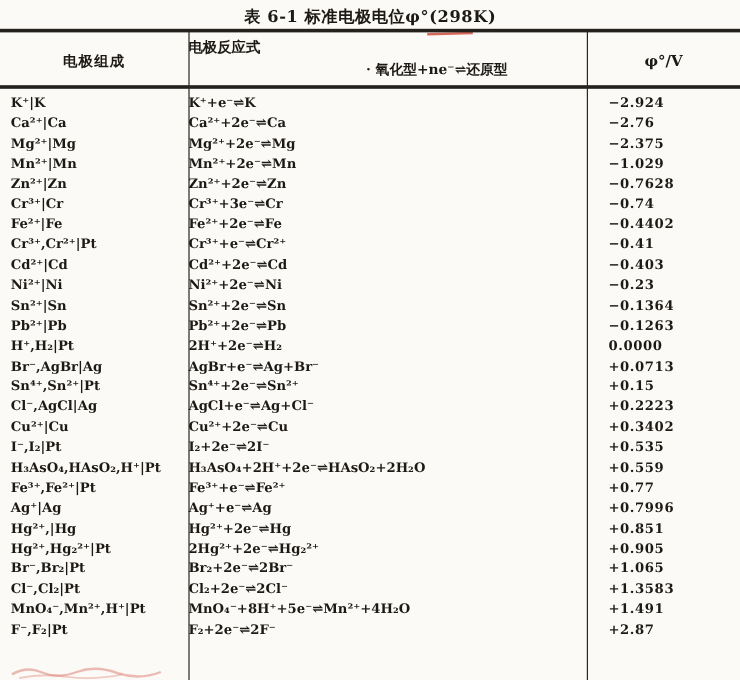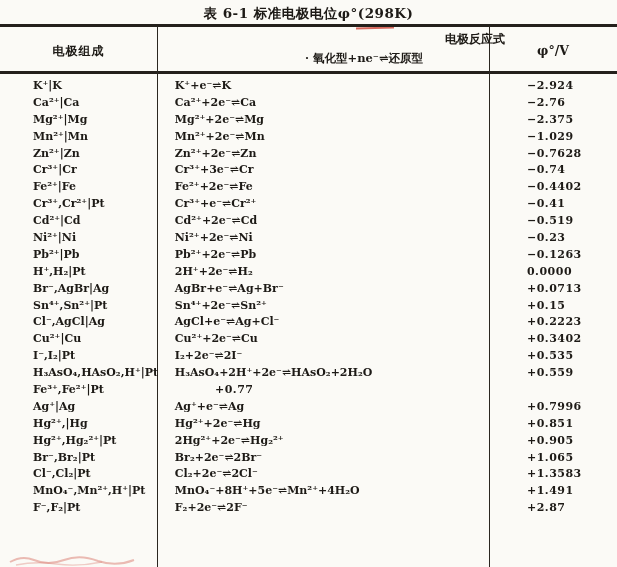--- a/index.html
+++ b/index.html
@@ -20,36 +20,36 @@
   .rule { position:absolute; left:0; width:617px; background:#24201b; }
   .rule-top     { top:24px;  height:3px; }
   .rule-header  { top:71px;  height:2.5px; }
 
   .vline { position:absolute; top:26px; bottom:0; width:1.2px; background:#2a2620; }
   .vline-1 { left:157px; }
   .vline-2 { left:489px; }
 
   .hcell { position:absolute; font-size:12px; font-weight:bold; }
   .h-col1 { top:43px; left:0; width:157px; text-align:center; letter-spacing:1px;font-family:Liberation Serif, serif; }
-  .h-col2a{ top:31px; left:145px; width:332px; text-align:right;padding-left:28px; }
+  .h-col2a{ top:31px; left:157px; width:332px; text-align:left; }
   .h-col2b{ top:51px; left:157px; width:332px; text-align:center; font-size:11.5px;padding-left:41px; }
   .h-col3 { top:43px; left:489px; width:128px; text-align:center; font-size:12.5px; }
 
   .rows { position:absolute; top:78px; left:0; width:617px; }
   .row  { display:flex; height:16.9px; line-height:16.9px; }
   .row .c1 {
     width:157px; box-sizing:border-box; padding-left:9px;
-    font-size:11px; font-weight:bold; white-space:nowrap;margin-left:24px;
+    font-size:11px; font-weight:bold; white-space:nowrap;
   }
   .row .c2 {
     width:332px; box-sizing:border-box; text-align:left;
     font-size:11px; font-weight:bold; white-space:nowrap;
   }
   .row .c3 {
-    width:128px; box-sizing:border-box; padding-left:34px;
+    width:128px; box-sizing:border-box; padding-left:18px;
     font-size:11px; font-weight:bold; letter-spacing:0.5px; white-space:nowrap;
   }
   .row .c3.indent { }
 
   .red-underline {
     position:absolute; top:27px; left:356px; width:38px; height:2px;
     background:rgba(201,55,40,0.75); transform:rotate(-1.5deg);
   }
   .red-scribble { position:absolute; left:8px; top:552px; opacity:0.6; }
 </style>
@@ -110,28 +110,33 @@
         <div class="c3">−0.4402</div>
       </div>
       <div class="row">
         <div class="c1">Cr³⁺,Cr²⁺|Pt</div>
         <div class="c2">Cr³⁺+e⁻⇌Cr²⁺</div>
         <div class="c3">−0.41</div>
       </div>
       <div class="row">
         <div class="c1">Cd²⁺|Cd</div>
         <div class="c2">Cd²⁺+2e⁻⇌Cd</div>
-        <div class="c3">−0.519</div>
+        <div class="c3">−0.403</div>
       </div>
       <div class="row">
         <div class="c1">Ni²⁺|Ni</div>
         <div class="c2">Ni²⁺+2e⁻⇌Ni</div>
         <div class="c3">−0.23</div>
       </div>
       <div class="row">
+        <div class="c1">Sn²⁺|Sn</div>
+        <div class="c2">Sn²⁺+2e⁻⇌Sn</div>
+        <div class="c3">−0.1364</div>
+      </div>
+      <div class="row">
         <div class="c1">Pb²⁺|Pb</div>
         <div class="c2">Pb²⁺+2e⁻⇌Pb</div>
         <div class="c3">−0.1263</div>
       </div>
       <div class="row">
         <div class="c1">H⁺,H₂|Pt</div>
         <div class="c2">2H⁺+2e⁻⇌H₂</div>
         <div class="c3 indent">0.0000</div>
       </div>
       <div class="row">
@@ -159,20 +164,21 @@
         <div class="c2">I₂+2e⁻⇌2I⁻</div>
         <div class="c3">+0.535</div>
       </div>
       <div class="row">
         <div class="c1">H₃AsO₄,HAsO₂,H⁺|Pt</div>
         <div class="c2">H₃AsO₄+2H⁺+2e⁻⇌HAsO₂+2H₂O</div>
         <div class="c3">+0.559</div>
       </div>
       <div class="row">
         <div class="c1">Fe³⁺,Fe²⁺|Pt</div>
+        <div class="c2">Fe³⁺+e⁻⇌Fe²⁺</div>
         <div class="c3">+0.77</div>
       </div>
       <div class="row">
         <div class="c1">Ag⁺|Ag</div>
         <div class="c2">Ag⁺+e⁻⇌Ag</div>
         <div class="c3">+0.7996</div>
       </div>
       <div class="row">
         <div class="c1">Hg²⁺,|Hg</div>
         <div class="c2">Hg²⁺+2e⁻⇌Hg</div>

